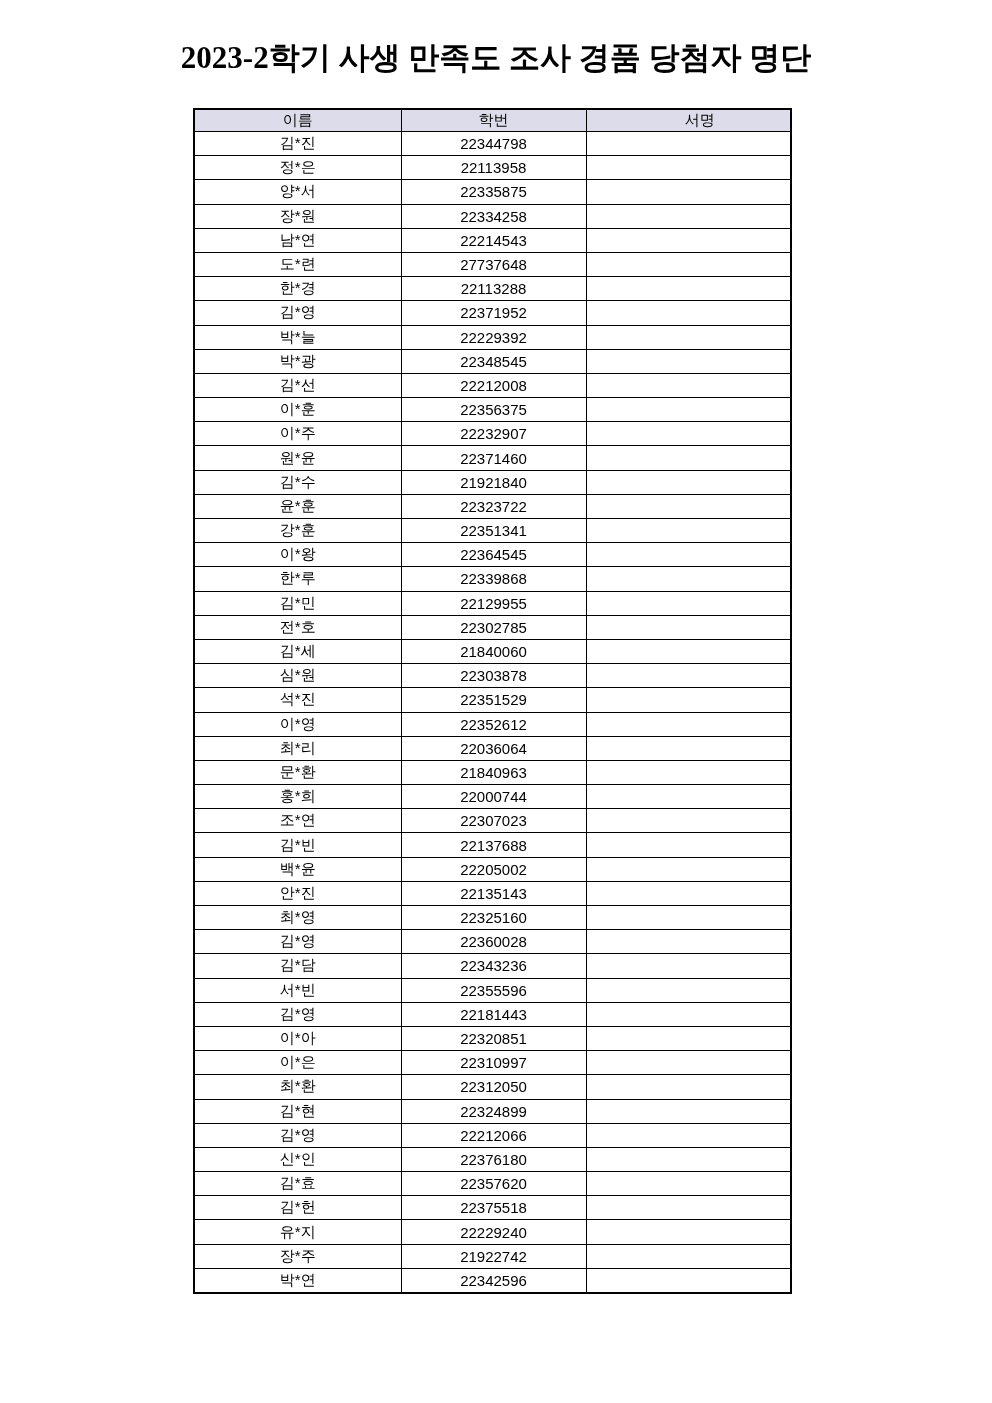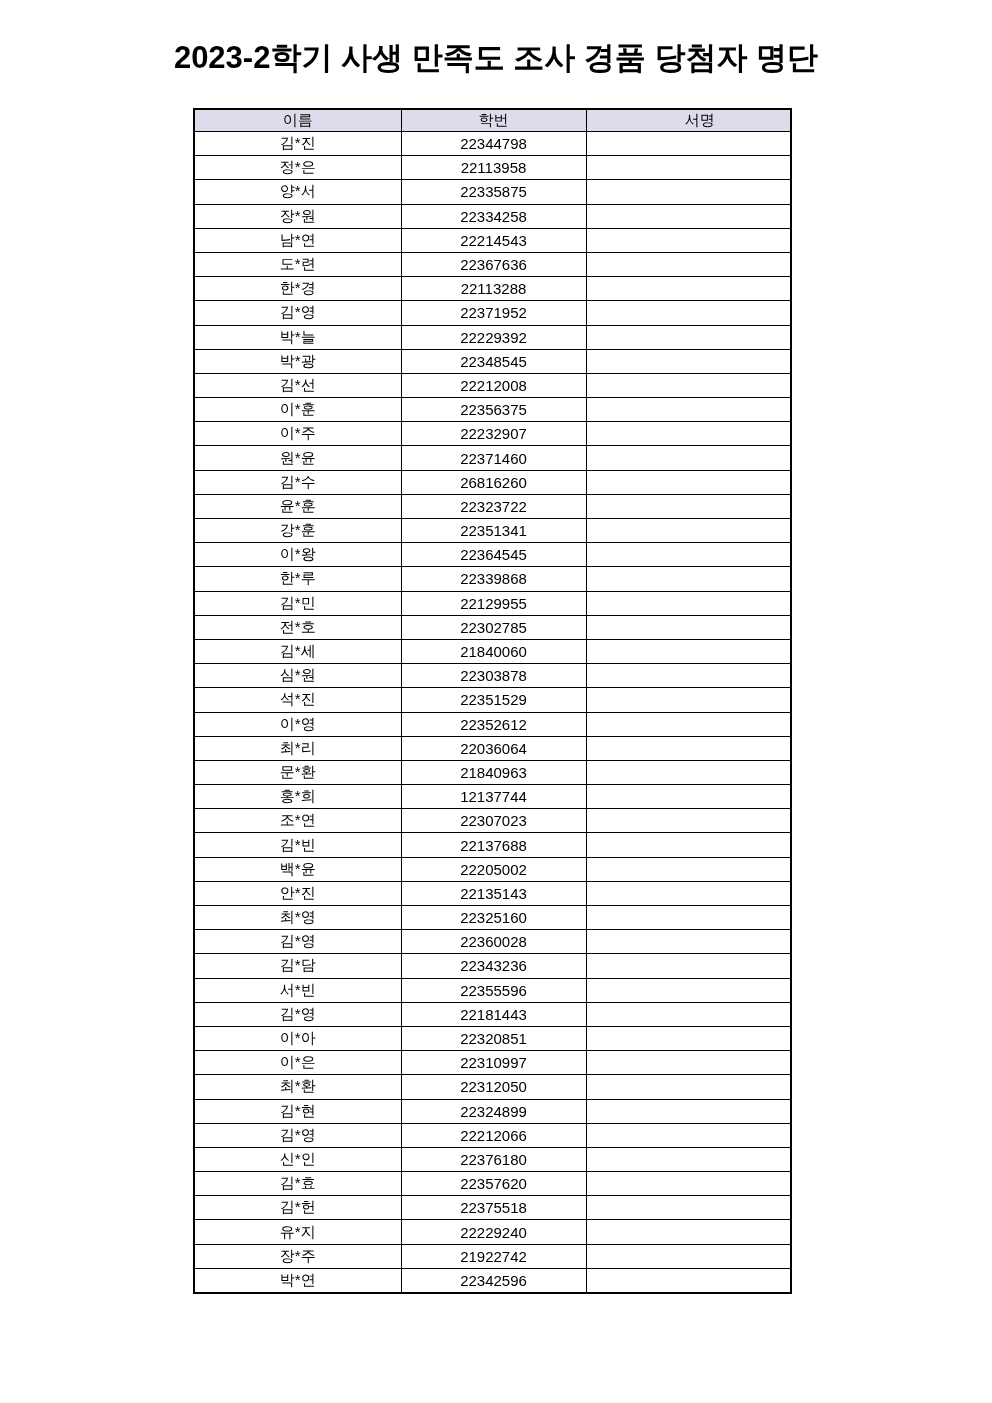--- a/index.html
+++ b/index.html
@@ -19,20 +19,21 @@
     top: 38px;
     left: 0;
     width: 100%;
     text-align: center;
     font-size: 31px;
     line-height: 40px;
     font-weight: 800;
     letter-spacing: 0px;
     margin: 0;
     color: #000000;
+    font-family: Liberation Serif, serif;
   }
   table.winners {
     position: absolute;
     left: 193px;
     top: 108px;
     width: 597px;
     border-collapse: collapse;
     table-layout: fixed;
     border: 2px solid #000000;
   }
@@ -98,21 +99,21 @@
         <td>22334258</td>
         <td></td>
       </tr>
       <tr>
         <td>남*연</td>
         <td>22214543</td>
         <td></td>
       </tr>
       <tr>
         <td>도*련</td>
-        <td>22367636</td>
+        <td>27737648</td>
         <td></td>
       </tr>
       <tr>
         <td>한*경</td>
         <td>22113288</td>
         <td></td>
       </tr>
       <tr>
         <td>김*영</td>
         <td>22371952</td>
@@ -143,21 +144,21 @@
         <td>22232907</td>
         <td></td>
       </tr>
       <tr>
         <td>원*윤</td>
         <td>22371460</td>
         <td></td>
       </tr>
       <tr>
         <td>김*수</td>
-        <td>26816260</td>
+        <td>21921840</td>
         <td></td>
       </tr>
       <tr>
         <td>윤*훈</td>
         <td>22323722</td>
         <td></td>
       </tr>
       <tr>
         <td>강*훈</td>
         <td>22351341</td>
@@ -208,21 +209,21 @@
         <td>22036064</td>
         <td></td>
       </tr>
       <tr>
         <td>문*환</td>
         <td>21840963</td>
         <td></td>
       </tr>
       <tr>
         <td>홍*희</td>
-        <td>12137744</td>
+        <td>22000744</td>
         <td></td>
       </tr>
       <tr>
         <td>조*연</td>
         <td>22307023</td>
         <td></td>
       </tr>
       <tr>
         <td>김*빈</td>
         <td>22137688</td>

